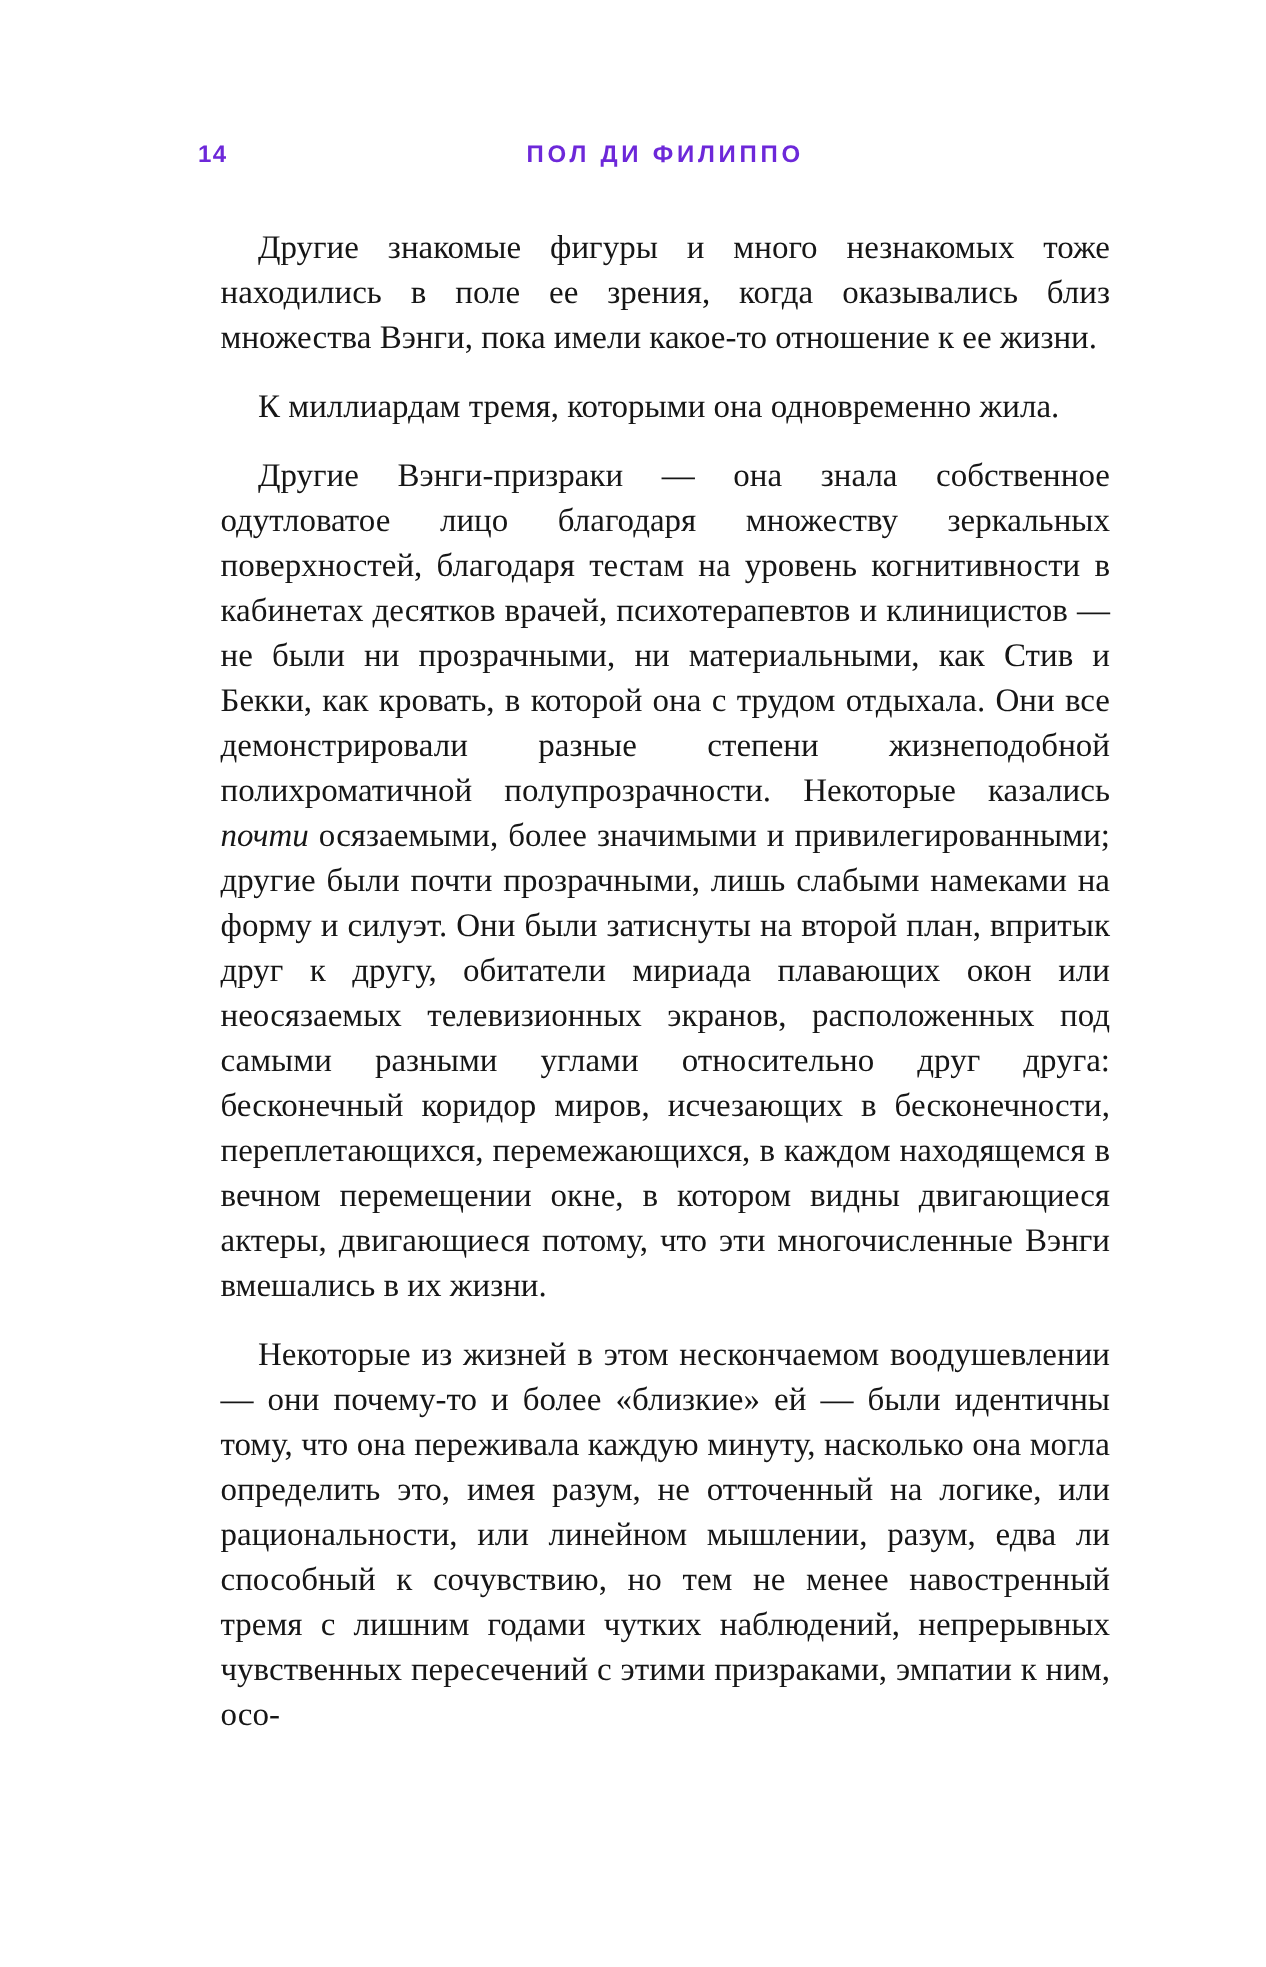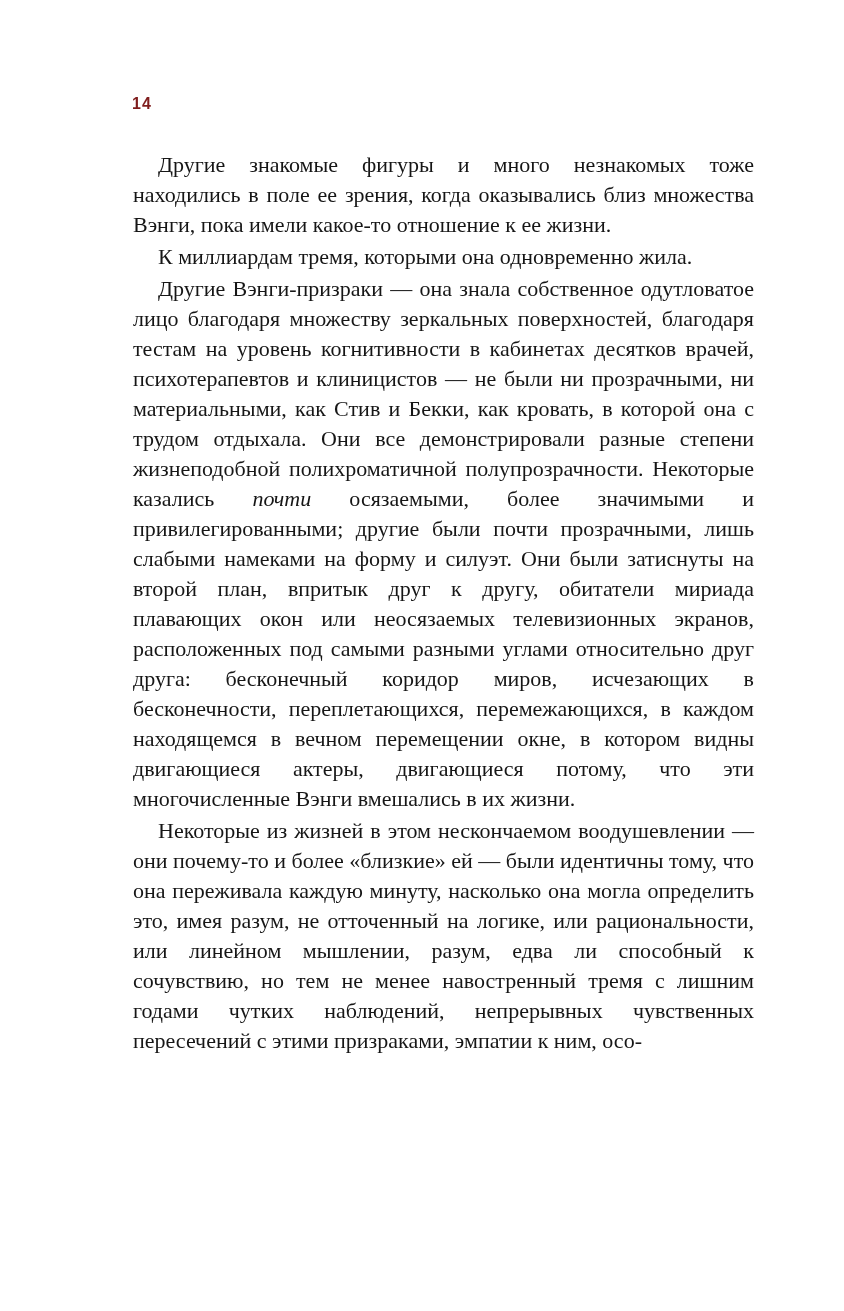--- a/index.html
+++ b/index.html
@@ -20,21 +20,21 @@
     color: #161616;
     padding: 94px 88px 0 131px;
   }
   .page-header {
     position: relative;
     height: 22px;
     margin-bottom: 34px;
     font-family: "Liberation Sans", sans-serif;
     font-weight: 700;
     font-size: 16px;
-    color: #7f1d1d;
+    color: #6d28d9;
   }
   .page-number {
     position: absolute;
     left: 1px;
     top: 1px;
     letter-spacing: 1px;
   }
   .running-title {
     text-align: center;
     letter-spacing: 2.5px;
@@ -42,33 +42,34 @@
   }
   .page-body {
     font-family: "Liberation Serif", serif;
     font-size: 22px;
     line-height: 30px;
     text-align: justify;
     hyphens: auto;
     -webkit-hyphens: auto;
   }
   .para {
-    margin: 2px;
+    margin: 16px;
     padding: 0;
     text-indent: 25px;
   }
   .emph {
   }
 </style>
 </head>
 <body>
 
 <div class="book-page">
   <header class="page-header">
     <span class="page-number">14</span>
+    <div class="running-title">ПОЛ ДИ ФИЛИППО</div>
   </header>
 
   <main class="page-body">
     <p class="para">Другие знакомые фигуры и много незнакомых тоже находились в поле ее зрения, когда оказывались близ множества Вэнги, пока имели какое-то отношение к ее жизни.</p>
 
     <p class="para">К миллиардам тремя, которыми она одновременно жила.</p>
 
     <p class="para"><span>Другие Вэнги-призраки — она знала собственное одутловатое лицо благодаря множеству зеркальных поверхностей, благодаря тестам на уровень когнитивности в кабинетах десятков врачей, психотерапевтов и клиницистов — не были ни прозрачными, ни материальными, как Стив и Бекки, как кровать, в которой она с трудом отдыхала. Они все демонстрировали разные степени жизнеподобной полихроматичной полупрозрачности. Некоторые казались </span><em class="emph">почти</em><span> осязаемыми, более значимыми и привилегированными; другие были почти прозрачными, лишь слабыми намеками на форму и силуэт. Они были затиснуты на второй план, впритык друг к другу, обитатели мириада плавающих окон или неосязаемых телевизионных экранов, расположенных под самыми разными углами относительно друг друга: бесконечный коридор миров, исчезающих в бесконечности, переплетающихся, перемежающихся, в каждом находящемся в вечном перемещении окне, в котором видны двигающиеся актеры, двигающиеся потому, что эти многочисленные Вэнги вмешались в их жизни.</span></p>
 
     <p class="para">Некоторые из жизней в этом нескончаемом воодушевлении — они почему-то и более «близкие» ей — были идентичны тому, что она переживала каждую минуту, насколько она могла определить это, имея разум, не отточенный на логике, или рациональности, или линейном мышлении, разум, едва ли способный к сочувствию, но тем не менее навостренный тремя с лишним годами чутких наблюдений, непрерывных чувственных пересечений с этими призраками, эмпатии к ним, осо-</p>

